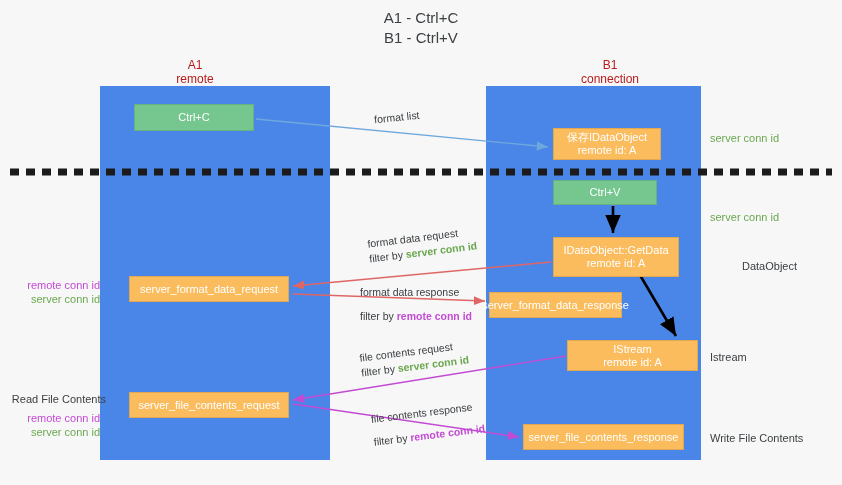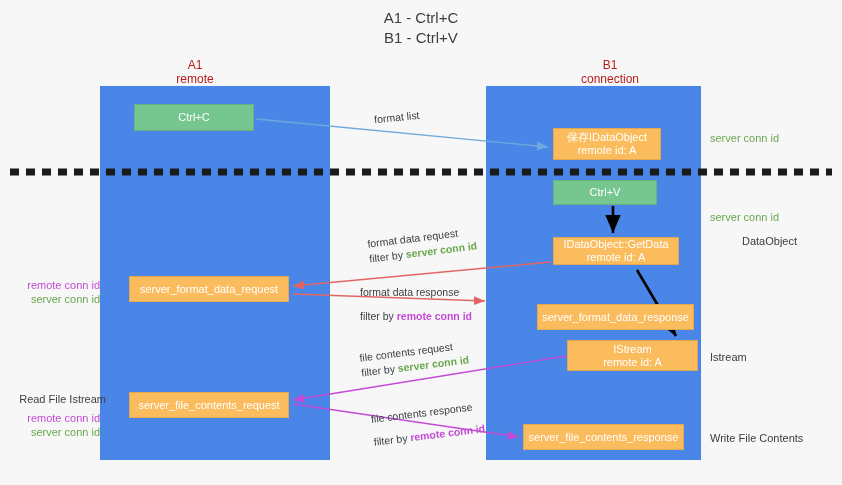--- a/index.html
+++ b/index.html
@@ -38,36 +38,36 @@
     display:flex;flex-direction:column;align-items:center;justify-content:center;
     color:#ffffff;font-size:11px;line-height:13px;text-align:center;
     border:1px solid rgba(0,0,0,.10);
   }
   .box-green{background:#76c68f;}
   .box-orange{background:#fbbc5e;}
 
   #box-ctrlc{left:134px;top:104px;width:120px;height:27px;}
   #box-setdata{left:553px;top:128px;width:108px;height:32px;}
   #box-ctrlv{left:553px;top:180px;width:104px;height:25px;}
-  #box-getdata{left:553px;top:237px;width:126px;height:28px;}
+  #box-getdata{left:553px;top:237px;width:126px;height:40px;}
   #box-fdreq{left:129px;top:276px;width:160px;height:26px;}
-  #box-fdres{left:489px;top:304px;width:157px;height:26px;margin-left:48px;}
+  #box-fdres{left:489px;top:292px;width:133px;height:26px;}
   #box-istream{left:567px;top:340px;width:131px;height:31px;}
   #box-fcreq{left:129px;top:392px;width:160px;height:26px;justify-content:center;}
   #box-fcres{left:523px;top:424px;width:161px;height:26px;}
 
   
   .ann{font-size:11px;line-height:14px;}
   .green-txt{color:#6aa84f;}
   .purple-txt{color:#c34bd4;}
   .dark-txt{color:#3c4043;}
 
   #ann-server-1{left:710px;top:131px;}
   #ann-server-2{left:710px;top:210px;}
-  #ann-dataobject{left:710px;top:234px;padding-left:32px;}
+  #ann-dataobject{left:710px;top:259px;padding-left:32px;}
   #ann-istream{left:710px;top:350px;}
   #ann-writefile{left:710px;top:431px;}
 
   #ann-left-1{left:8px;top:278px;width:92px;text-align:right;}
   #ann-readfile{left:8px;top:392px;width:98px;text-align:right;}
   #ann-left-2{left:8px;top:411px;width:92px;text-align:right;}
 
   
   .edge-lbl{font-size:10.5px;line-height:15px;color:#3c4043;white-space:nowrap;}
   .edge-lbl .hl-green{color:#6aa84f;font-weight:bold;}
@@ -203,20 +203,20 @@
   <div class="abs ann green-txt" id="ann-server-2">server conn id</div>
   <div class="abs ann dark-txt" id="ann-dataobject">DataObject</div>
   <div class="abs ann dark-txt" id="ann-istream">Istream</div>
   <div class="abs ann dark-txt" id="ann-writefile">Write File Contents</div>
 
   <div class="abs ann" id="ann-left-1">
     <div class="purple-txt">remote conn id</div>
     <div class="green-txt">server conn id</div>
   </div>
 
-  <div class="abs ann dark-txt" id="ann-readfile">Read File Istream</div>
+  <div class="abs ann dark-txt" id="ann-readfile">Read File Contents</div>
 
   <div class="abs ann" id="ann-left-2">
     <div class="purple-txt">remote conn id</div>
     <div class="green-txt">server conn id</div>
   </div>
 
 </div>
 
 </body></html>

